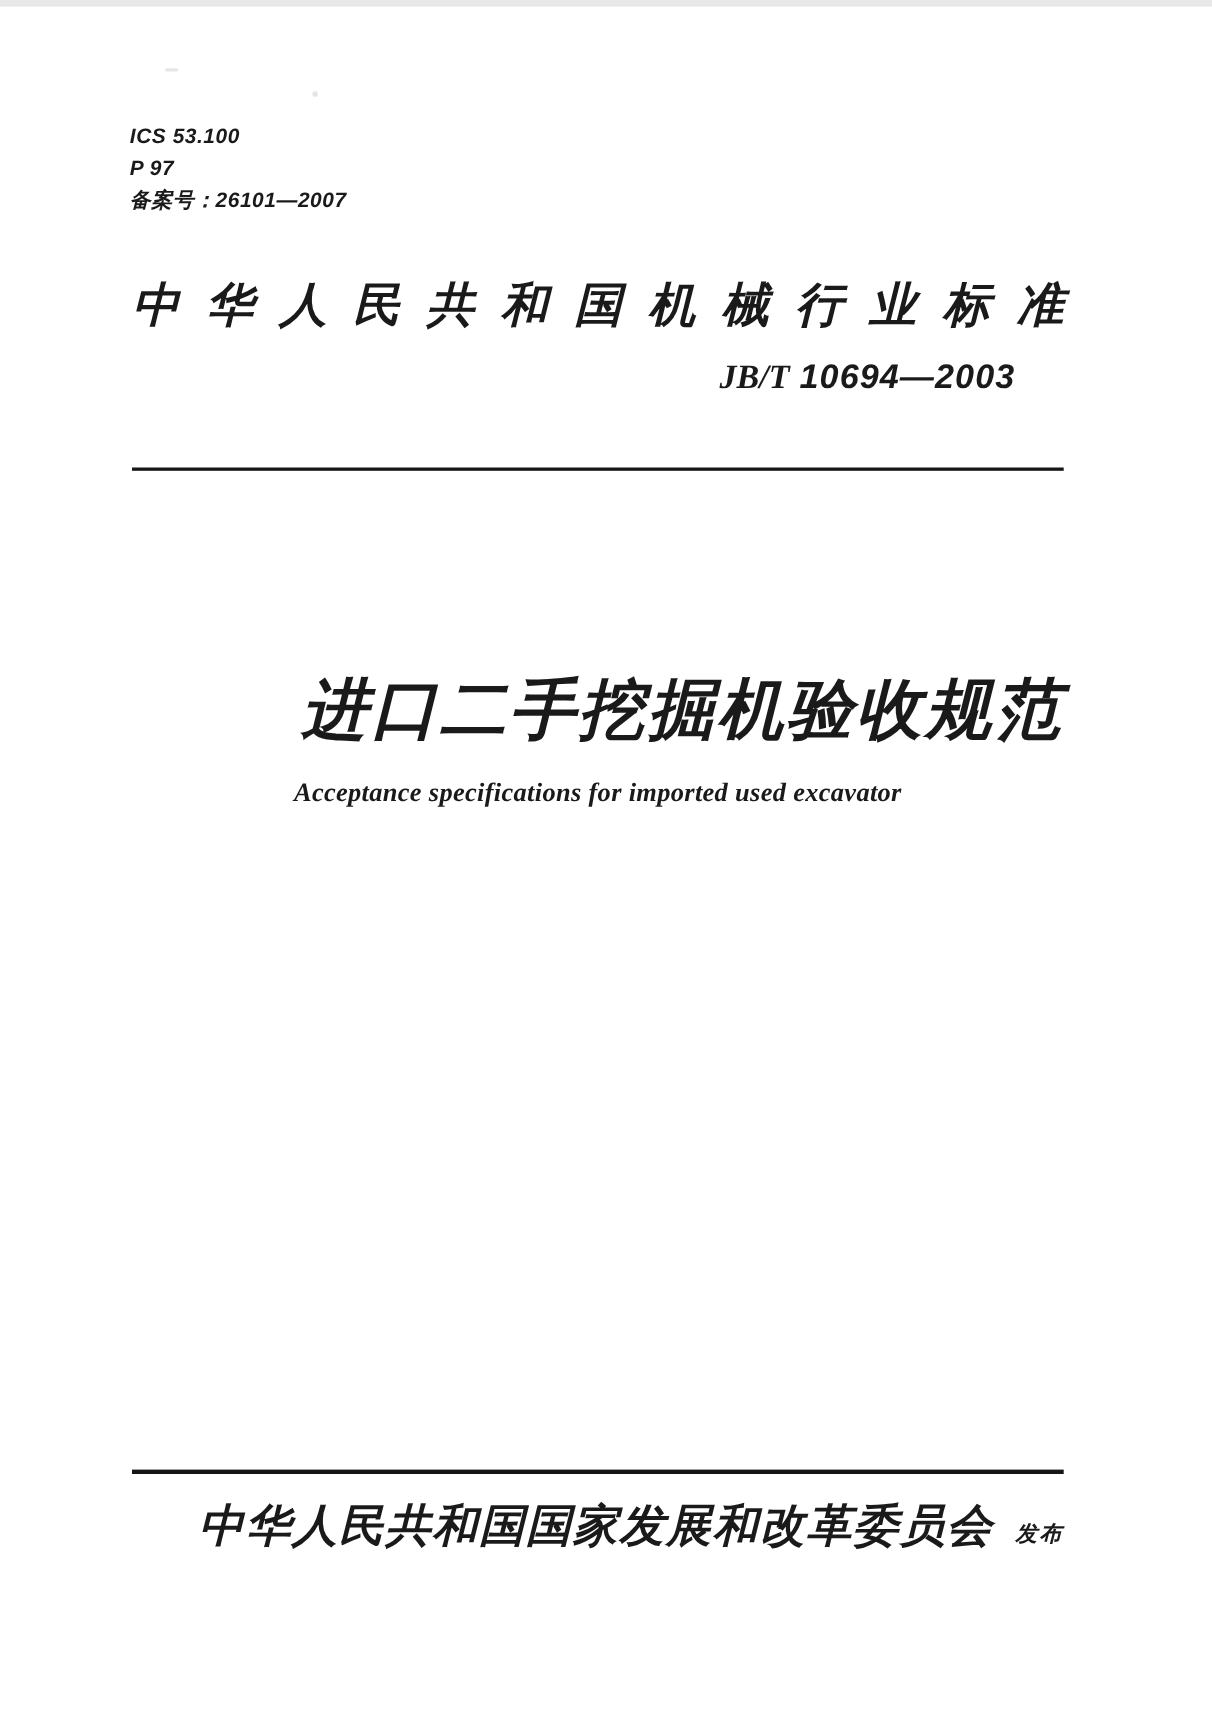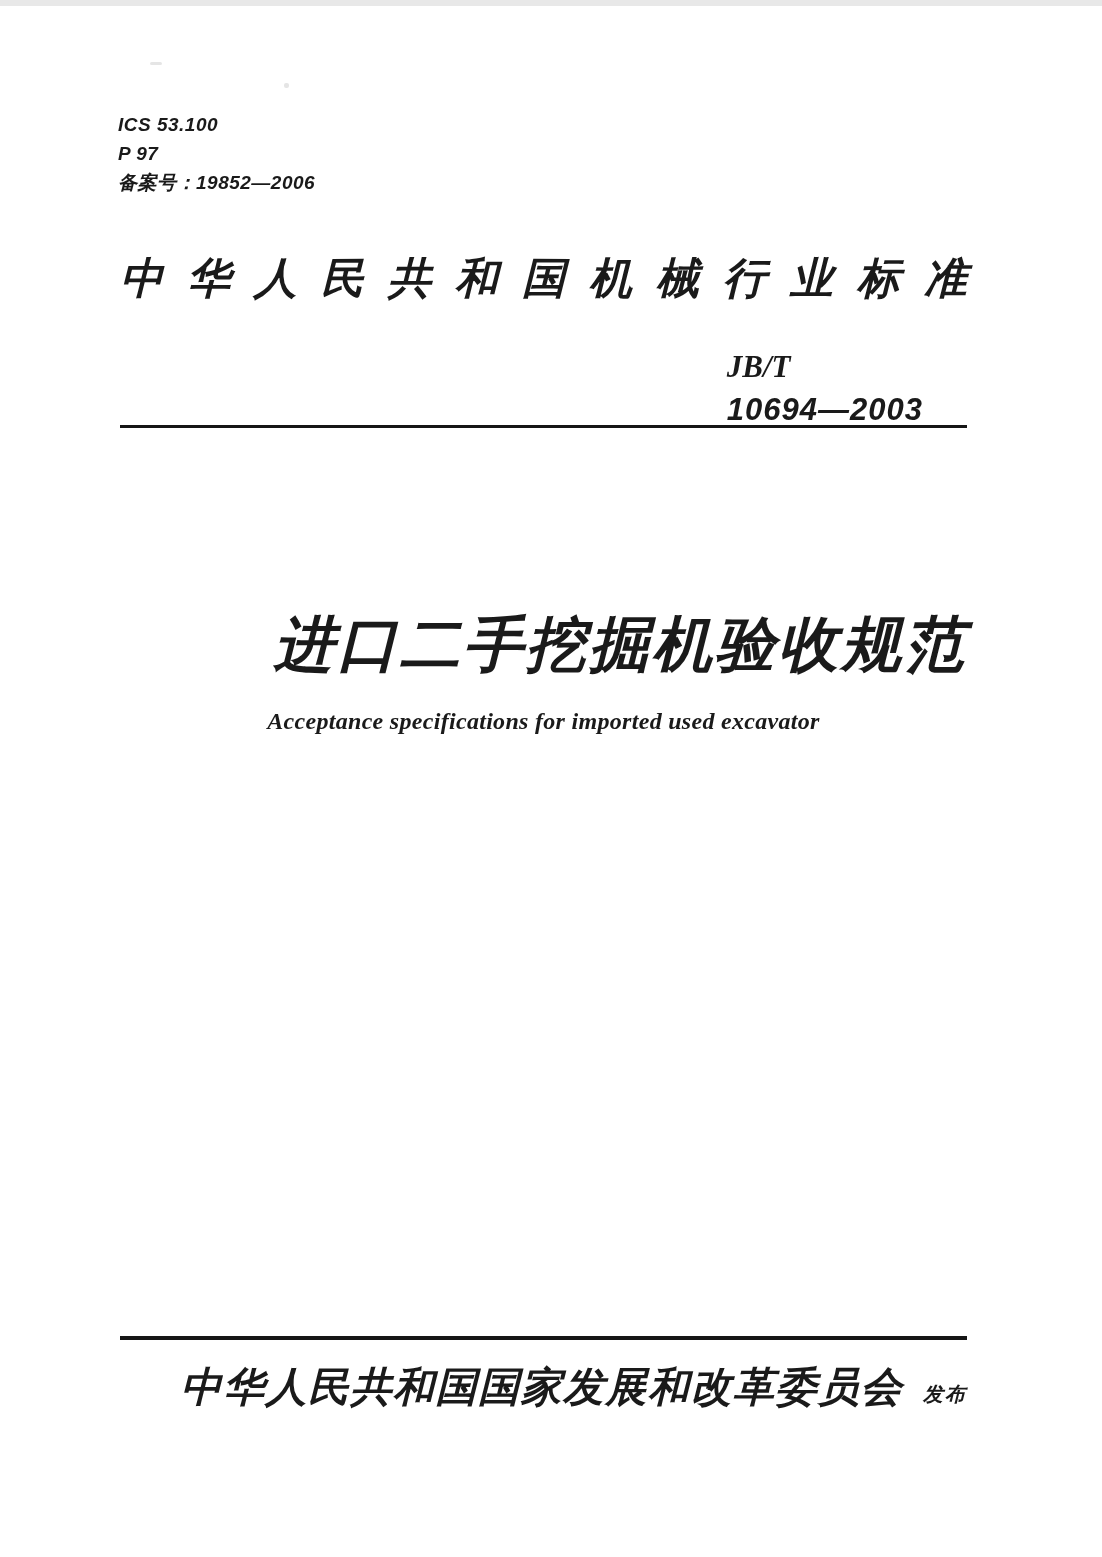--- a/index.html
+++ b/index.html
@@ -47,23 +47,23 @@
   
   .std-category {
     position: absolute; left: 120px; top: 248px; width: 847px;
     display: flex; justify-content: space-between;
     font-size: 43px; font-weight: 600; line-height: 1.15;
     white-space: nowrap;
   }
 
   
   .std-code {
-    position: absolute; top: 344px; right: 179px;
-    display: flex; align-items: flex-start; gap: 9px;
-    font-size: 31px; line-height: 1.1; flex-direction: column;
+    position: absolute; top: 320px; right: 179px;
+    display: flex; align-items: flex-end; gap: 9px;
+    font-size: 31px; line-height: 1.1;
   }
   .std-code .prefix { font-family: "Liberation Serif", "DejaVu Serif", serif; font-weight: 700; }
   .std-code .number { font-family: "Liberation Sans", "DejaVu Sans", sans-serif; font-weight: 600; letter-spacing: 1px; }
 
   .rule { position: absolute; left: 120px; width: 847px; background: #161616; }
   .rule-top { top: 419px; height: 3px; }
   .rule-bottom { top: 1330px; height: 4px; }
 
   
   .title-zh {
@@ -101,21 +101,21 @@
 <body>
 
 <div class="page">
 
   <div class="speck speck-1"></div>
   <div class="speck speck-2"></div>
 
   <div class="codes">
     <div>ICS 53.100</div>
     <div>P 97</div>
-    <div>备案号：19852—2006</div>
+    <div>备案号：26101—2007</div>
   </div>
 
 
   <div class="std-category">
       <span>中</span>
       <span>华</span>
       <span>人</span>
       <span>民</span>
       <span>共</span>
       <span>和</span>

